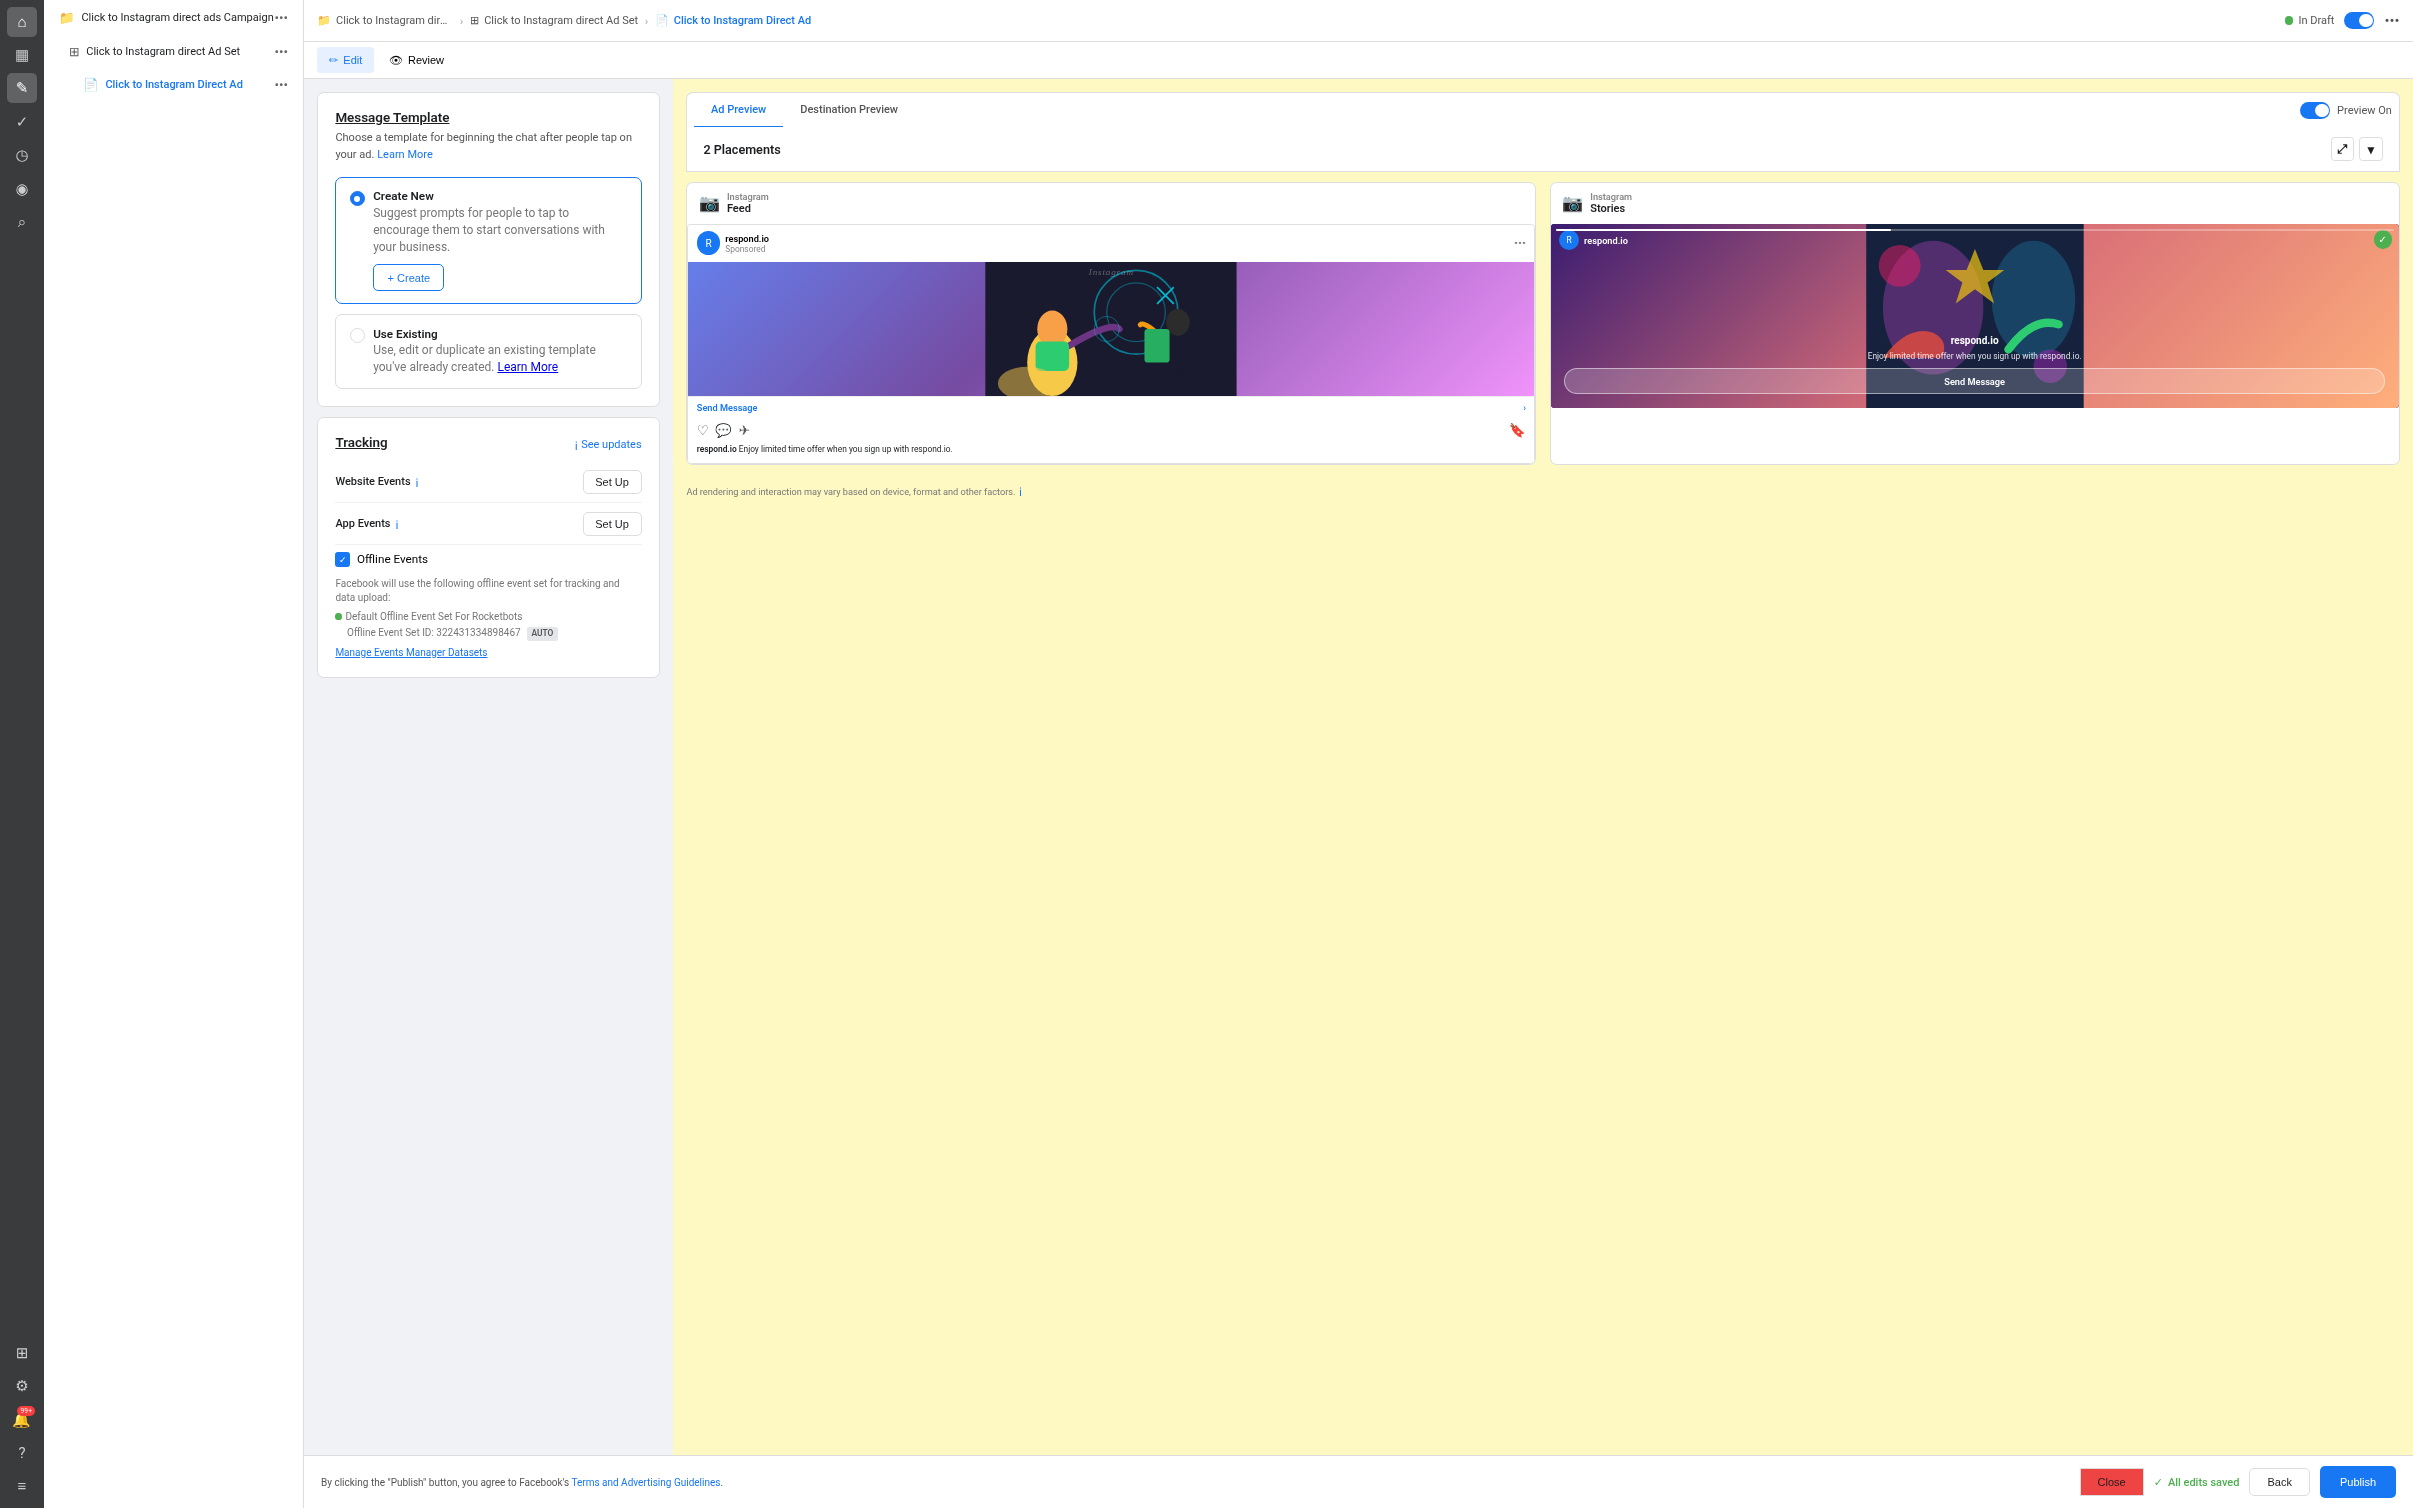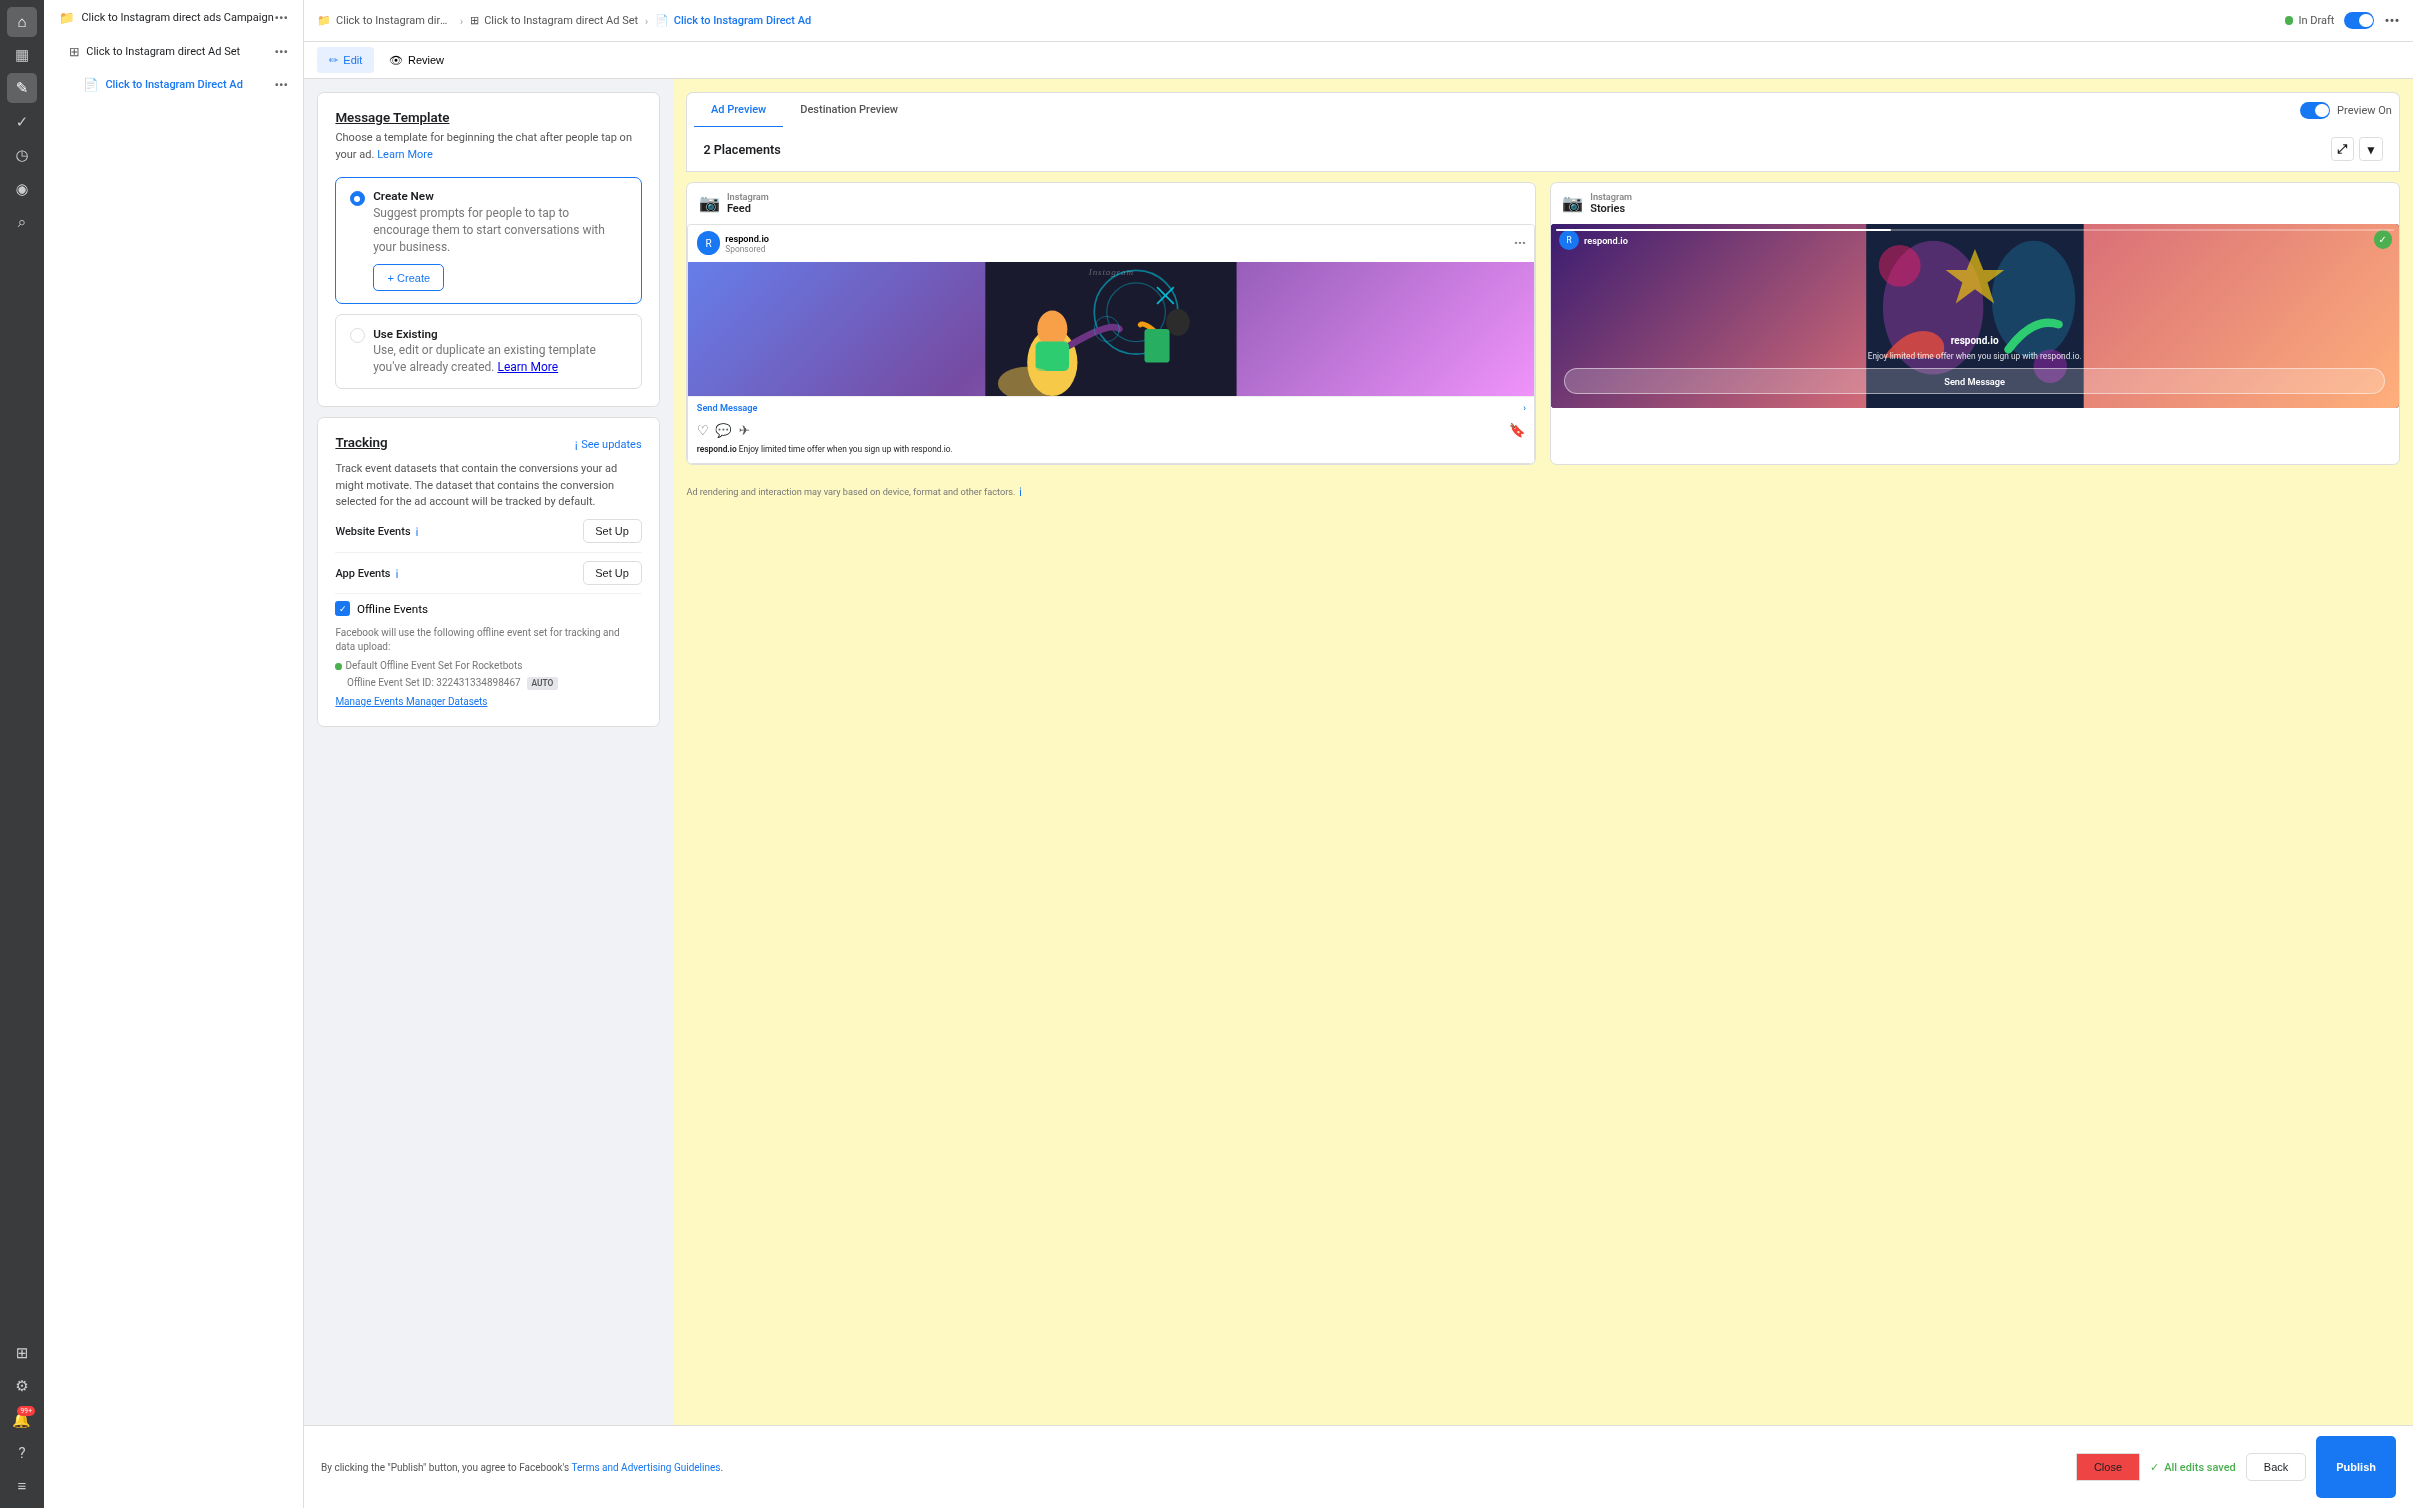--- a/index.html
+++ b/index.html
@@ -387,24 +387,24 @@
       font-size: 11px; color: #4caf50; font-weight: 500;
     }
     .back-btn {
       padding: 6.7px 17px;
       border: 0.8px solid #ddd;
       border-radius: 5px; background: #fff;
       font-size: 11px; font-weight: 500;
       cursor: pointer; color: #1c1e21;
     }
     .publish-btn {
-      padding: 25px 20px;
+      padding: 10px 20px;
       border: none; border-radius: 5px;
       background: #1877f2; color: #fff;
-      font-size: 11px; font-weight: 700;
+      font-size: 11px; font-weight: 400;
       cursor: pointer;
     }
 
     .info-icon { color: #1877f2; font-size: 11.7px; cursor: pointer; }
   </style>
 </head>
 <body>
 
 <div class="icon-sidebar">
   <div class="icon-btn active" title="Home">⌂</div>
@@ -519,21 +519,20 @@
       </div>
 
       <div class="card">
         <div class="tracking-header">
           <div class="card-title">Tracking</div>
           <div class="see-updates-link">
             <span class="info-icon">ℹ</span>
             <span>See updates</span>
           </div>
         </div>
-        <div class="card-subtitle">Track event datasets that contain the conversions your ad might motivate. The dataset that contains the conversion selected for the ad account will be tracked by default.</div>
 
         <div class="tracking-row">
           <div class="tracking-label">
             <span>Website Events</span>
             <span class="info-icon">ℹ</span>
           </div>
           <button class="setup-btn">Set Up</button>
         </div>
 
         <div class="tracking-row">

